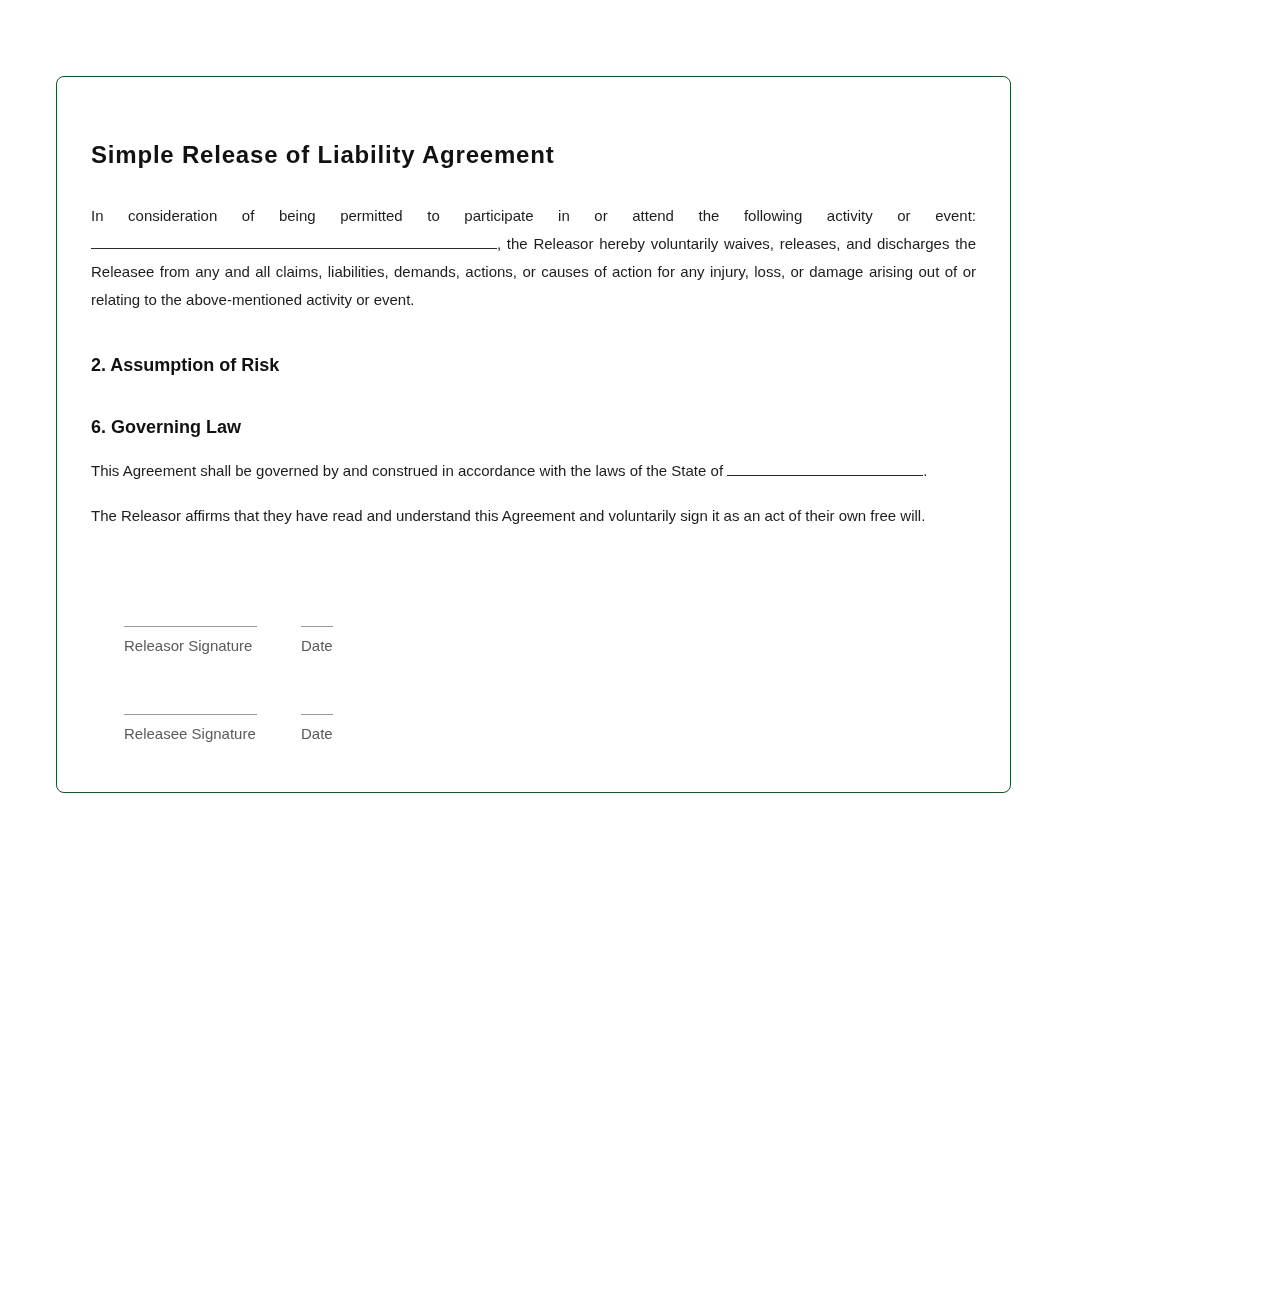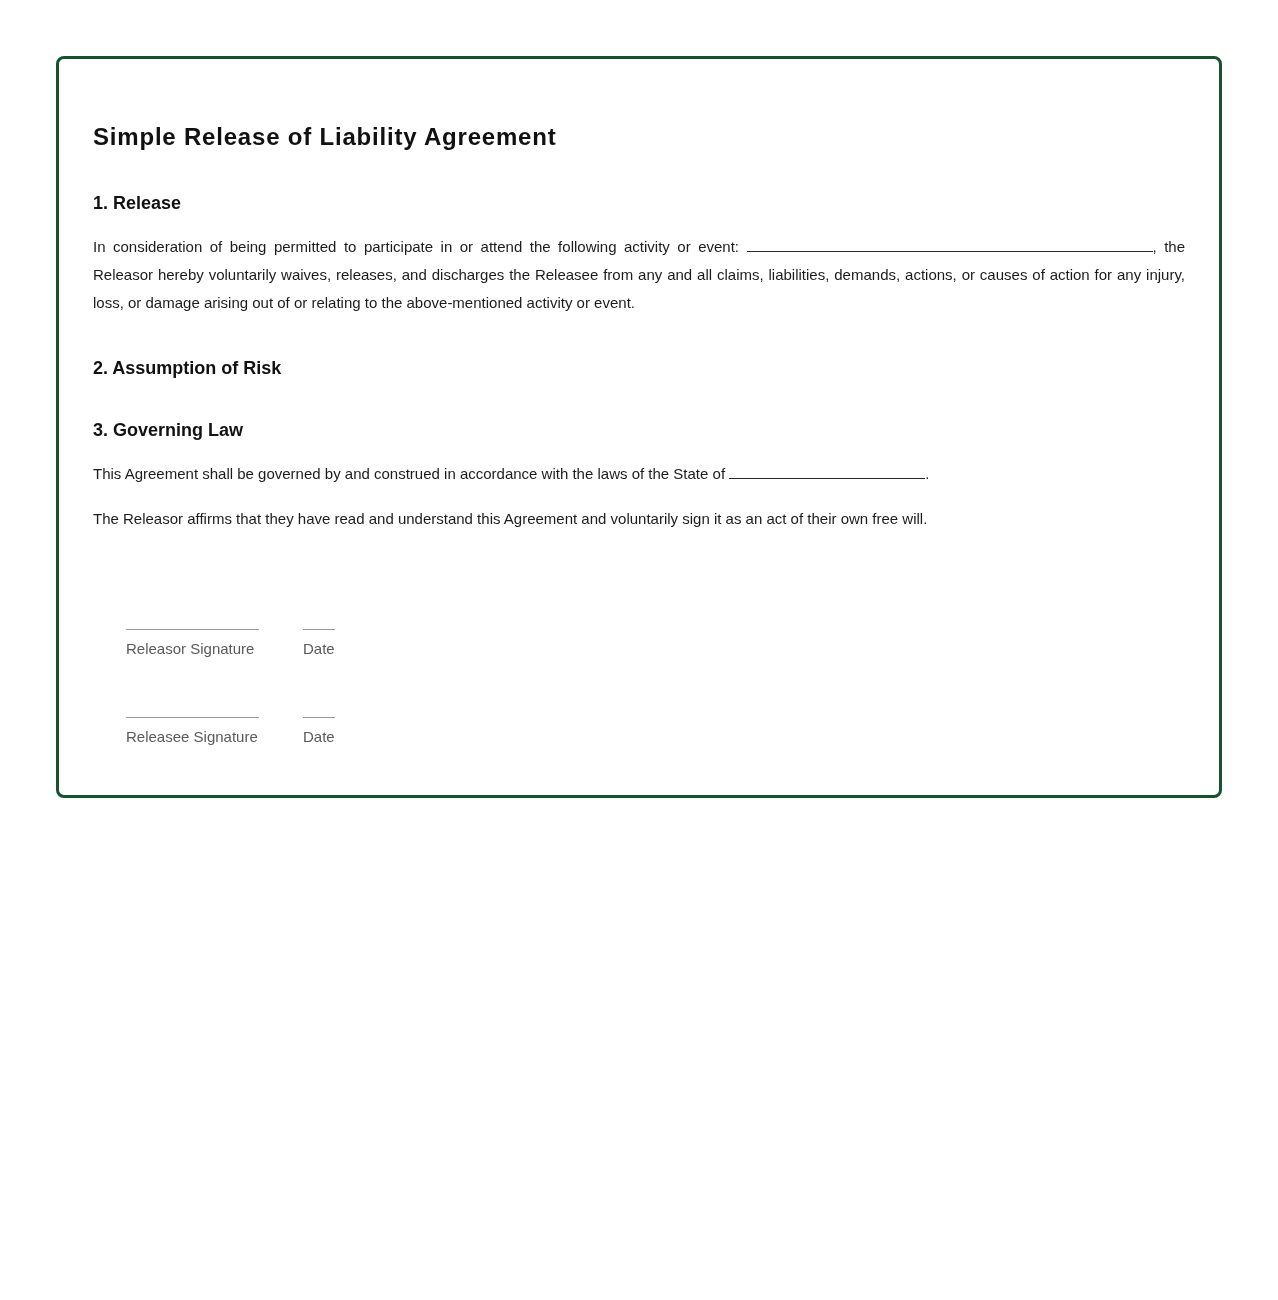--- a/index.html
+++ b/index.html
@@ -9,24 +9,24 @@
     color: #1c1c1c;
   }
   body {
     width: 1278px;
     height: 1300px;
     position: relative;
   }
   .card {
     position: absolute;
     left: 56px;
-    top: 56px;
-    width: 1166px;
+    top: 76px;
+    width: 955px;
     background: #ffffff;
-    border: 3px solid #14532d;
+    border: 1px solid #14532d;
     border-radius: 8px;
     box-shadow: 0 1px 2px rgba(0,0,0,0.03);
     padding: 64px 34px 48px 34px;
   }
   h1.doc-title {
     font-size: 24px;
     font-weight: bold;
     letter-spacing: 0.8px;
     color: #111111;
     margin: 0 0 32px 0;
@@ -88,27 +88,26 @@
 </style>
 </head>
 <body>
 
 <div class="card">
 
   <h1 class="doc-title">Simple Release of Liability Agreement</h1>
 
 
 
-  <h2 class="section-heading">1. Release</h2>
   <p class="body-text just"><span>In consideration of being permitted to participate in or attend the following activity or event:</span>
     <span class="blank blank-activity"></span><span>, the Releasor hereby voluntarily waives, releases, and discharges the Releasee from any and all claims, liabilities, demands, actions, or causes of action for any injury, loss, or damage arising out of or relating to the above-mentioned activity or event.</span></p>
 
   <h2 class="section-heading">2. Assumption of Risk</h2>
 
-  <h2 class="section-heading">3. Governing Law</h2>
+  <h2 class="section-heading">6. Governing Law</h2>
   <p class="body-text"><span>This Agreement shall be governed by and construed in accordance with the laws of the State of</span>
     <span class="blank blank-state"></span><span>.</span></p>
 
   <p class="body-text">The Releasor affirms that they have read and understand this Agreement and voluntarily sign it as an act of their own free will.</p>
 
   <div class="sig-area">
 
     <div class="sig-row">
       <div class="sig-col-main">
         <div class="sig-line sig-line-long"></div>

